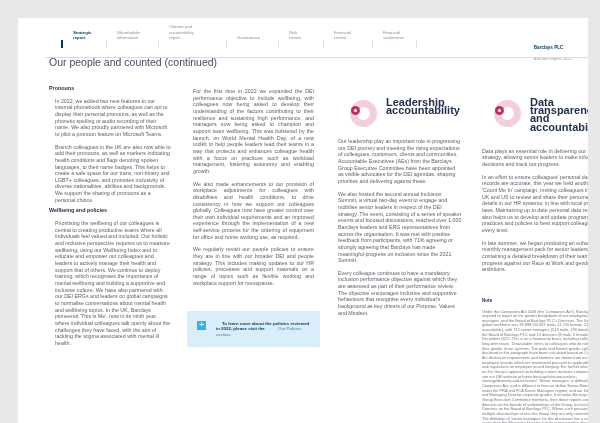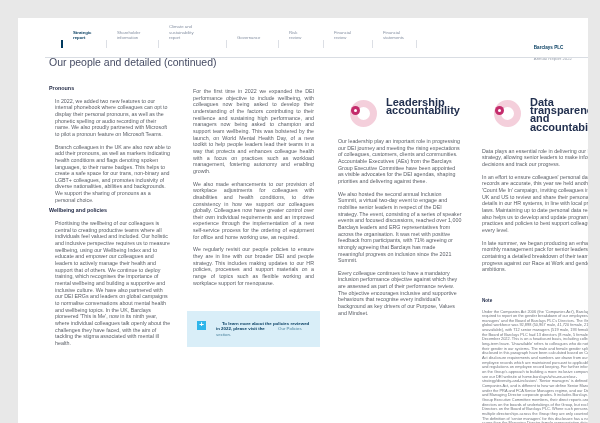--- a/index.html
+++ b/index.html
@@ -87,21 +87,21 @@
         </div>
     </div>
     <div class="brand">
       <div class="brand-name">Barclays PLC</div>
       <div class="brand-sub">Annual Report 2022</div>
     </div>
     <div class="page-num">34</div>
     <div class="header-rule"></div>
   </div>
 
-  <div class="page-title">Our people and detailed (continued)</div>
+  <div class="page-title">Our people and counted (continued)</div>
 
   <div class="col col1">
     <div class="subhead">Pronouns</div>
     <p>In 2022, we added two new features to our internal phonebook where colleagues can opt to display their personal pronouns, as well as the phonetic spelling or audio recording of their name. We also proudly partnered with Microsoft to pilot a pronoun feature on Microsoft Teams.</p>
     <p>Branch colleagues in the UK are also now able to add their pronouns, as well as markers indicating health conditions and flags denoting spoken languages, to their name badges. This helps to create a safe space for our trans, non-binary and LGBT+ colleagues, and promotes inclusivity of diverse nationalities, abilities and backgrounds. We support the sharing of pronouns as a personal choice.</p>
     <div class="subhead">Wellbeing and policies</div>
     <p>Prioritising the wellbeing of our colleagues is central to creating productive teams where all individuals feel valued and included. Our holistic and inclusive perspective requires us to measure wellbeing, using our Wellbeing Index and to educate and empower our colleagues and leaders to actively manage their health and support that of others. We continue to deploy training, which recognises the importance of mental wellbeing and building a supportive and inclusive culture. We have also partnered with our DEI ERGs and leaders on global campaigns to normalise conversations about mental health and wellbeing topics. In the UK, Barclays pioneered 'This is Me', now in its ninth year, where individual colleagues talk openly about the challenges they have faced, with the aim of tackling the stigma associated with mental ill health.</p>
   </div>
 
   <div class="col col2">

